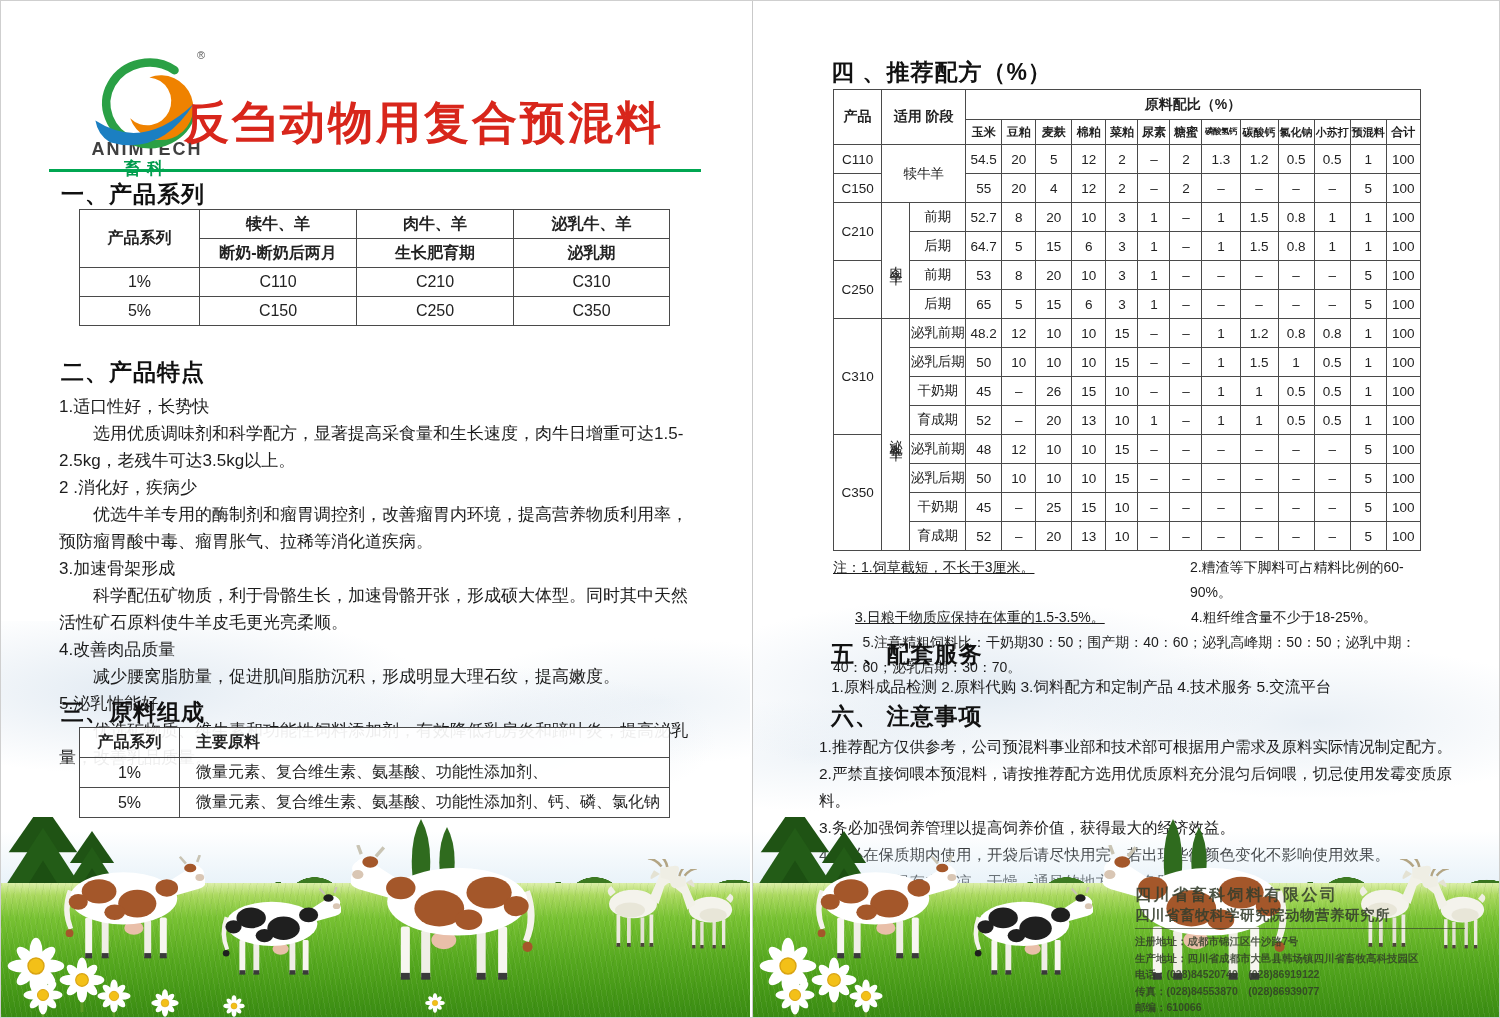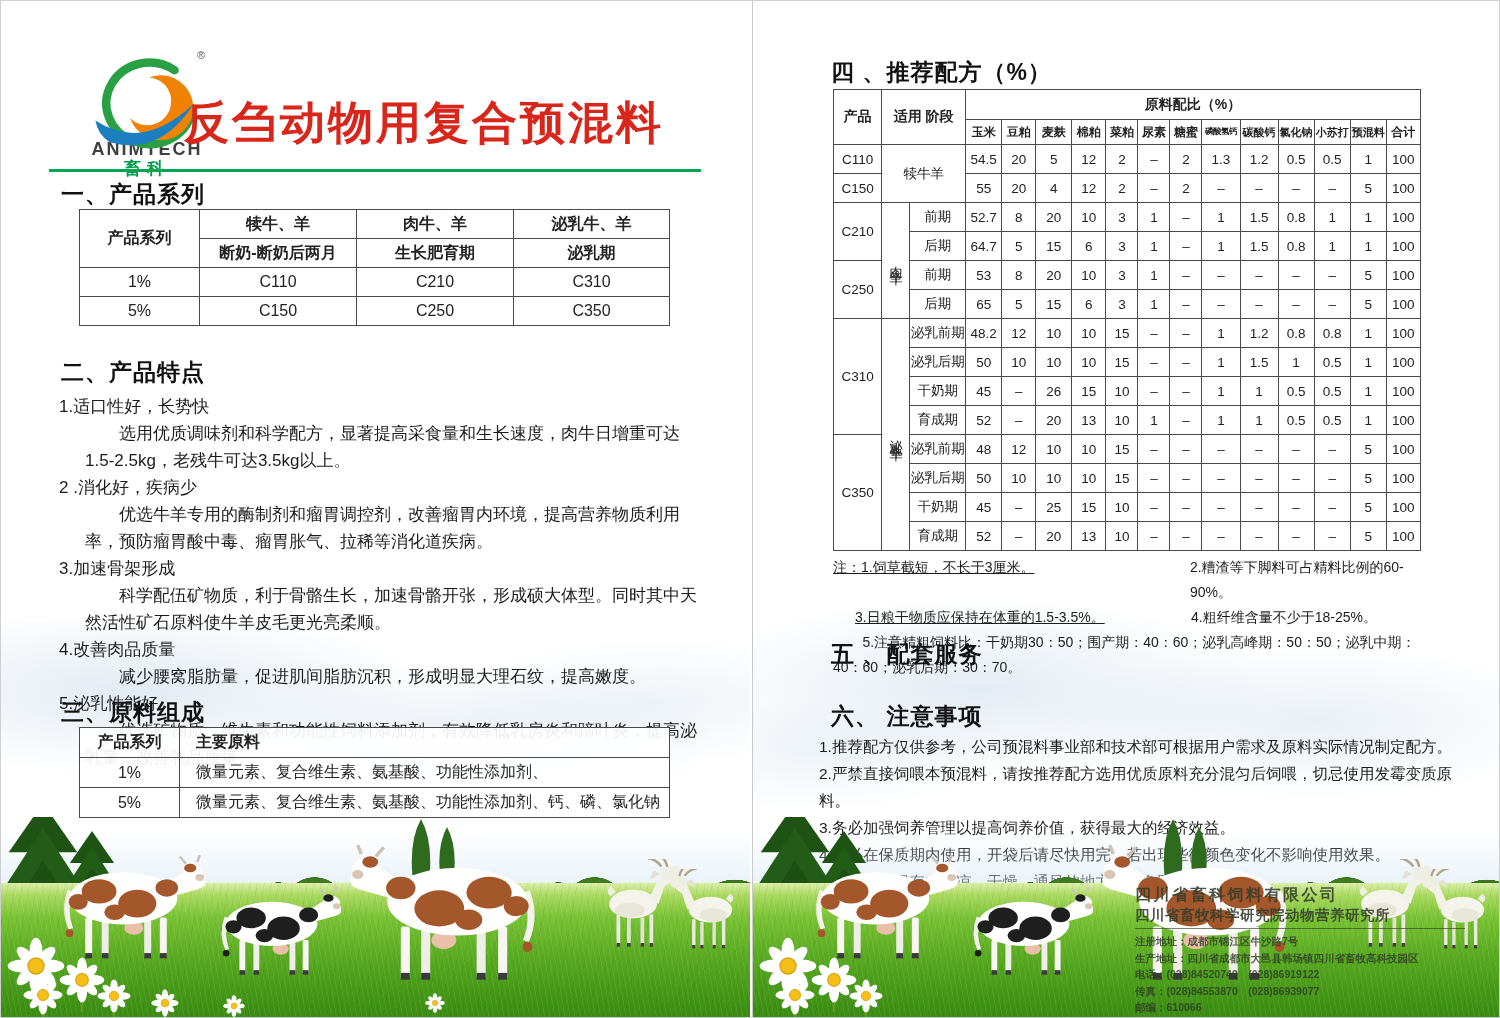--- a/index.html
+++ b/index.html
@@ -23,21 +23,21 @@
   
   .main-title {
     position:absolute; left:183px; top:92px; width:480px;
     font-size:45px; font-weight:900; color:#d8261b; letter-spacing:3px; white-space:nowrap;
   }
   .green-rule { position:absolute; left:48px; top:168px; width:652px; height:3px; background:#00a651; }
 
   
   .h2 { position:absolute; font-size:23px; font-weight:bold; color:#111; letter-spacing:1px; }
   .bodytext { font-size:17px; line-height:27px; color:#1c1c1c; }
-  .feat-body { text-indent:2em;margin-left:26px; }
+  .feat-body { text-indent:2em; }
 
   
   table { border-collapse:collapse; table-layout:fixed; background:rgba(255,255,255,.92); }
   td,th { border:1px solid #4a4a4a; text-align:center; vertical-align:middle; font-weight:normal; }
 
   
   #tbl-series { position:absolute; left:78px; top:208px; width:590px; font-size:16px; }
   #tbl-series td { height:29px; }
   #tbl-series .hd { font-weight:bold; }
 
@@ -659,20 +659,21 @@
         <span>2.糟渣等下脚料可占精料比例的60-90%。</span>
       </div>
       <div class="notes-row ind">
         <span class="c1">3.日粮干物质应保持在体重的1.5-3.5%。</span>
         <span>4.粗纤维含量不少于18-25%。</span>
       </div>
       <div class="note5">5.注意精粗饲料比：干奶期30：50；围产期：40：60；泌乳高峰期：50：50；泌乳中期：40：60；泌乳后期：30：70。</div>
     </div>
 
     <div class="h2" style="left:78px; top:638px;">五 、配套服务</div>
+    <div class="bodytext" style="position:absolute; left:78px; top:672px; width:620px; font-size:15.5px;">1.原料成品检测  2.原料代购 3.饲料配方和定制产品  4.技术服务 5.交流平台</div>
 
     <div class="h2" style="left:78px; top:700px;">六、 注意事项</div>
     <div class="bodytext" style="position:absolute; left:66px; top:732px; width:640px; font-size:15.5px; line-height:27px;">
       <div>1.推荐配方仅供参考，公司预混料事业部和技术部可根据用户需求及原料实际情况制定配方。</div>
       <div>2.严禁直接饲喂本预混料，请按推荐配方选用优质原料充分混匀后饲喂，切忌使用发霉变质原料。</div>
       <div>3.务必加强饲养管理以提高饲养价值，获得最大的经济效益。</div>
       <div>4.务必在保质期内使用，开袋后请尽快用完，若出现些微颜色变化不影响使用效果。</div>
       <div>5.预混料应保存在阴凉、干燥、通风的地方，避免阳光直射。</div>
     </div>
 

